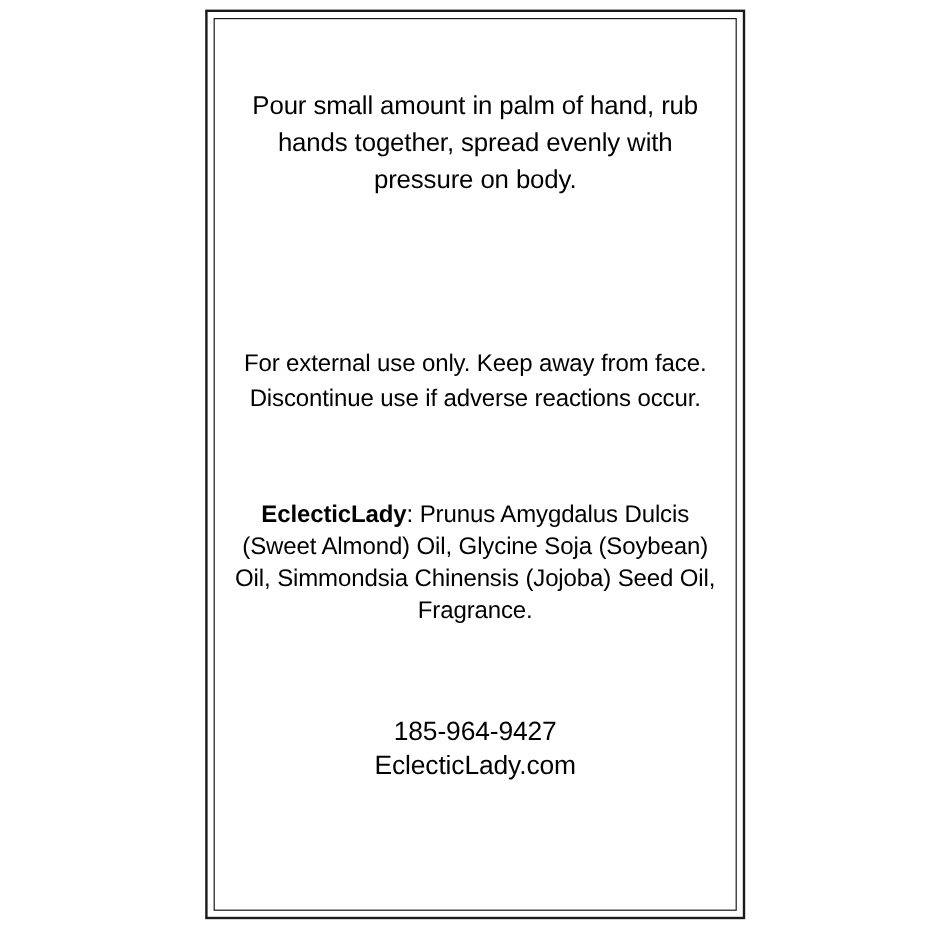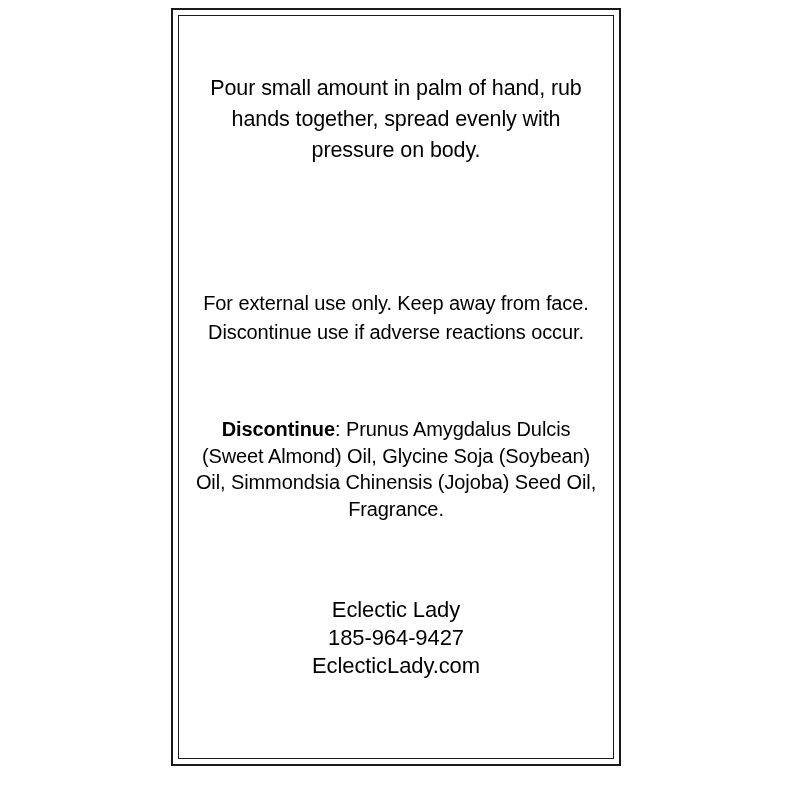--- a/index.html
+++ b/index.html
@@ -104,25 +104,24 @@
 <div class="page">
   <div class="label-card">
     <div class="label-inner">
       <div class="content">
 
         <div class="directions block">Pour small amount in palm of hand, rub hands together, spread evenly with pressure on body.</div>
 
         <div class="warning block">For external use only.  Keep away from face.  Discontinue use if adverse reactions occur.</div>
 
         <div class="ingredients block">
-          <span class="ingredients-heading">Discontinue</span><span>: </span><span>Prunus Amygdalus Dulcis (Sweet Almond) Oil, Glycine Soja (Soybean) Oil, Simmondsia Chinensis (Jojoba) Seed Oil, Fragrance.</span>
+          <span class="ingredients-heading">EclecticLady</span><span>: </span><span>Prunus Amygdalus Dulcis (Sweet Almond) Oil, Glycine Soja (Soybean) Oil, Simmondsia Chinensis (Jojoba) Seed Oil, Fragrance.</span>
         </div>
 
         <div class="company block">
-          <div>Eclectic Lady</div>
           <div>185-964-9427</div>
           <div>EclecticLady.com</div>
         </div>
 
       </div>
     </div>
   </div>
 </div>
 
 </body></html>

